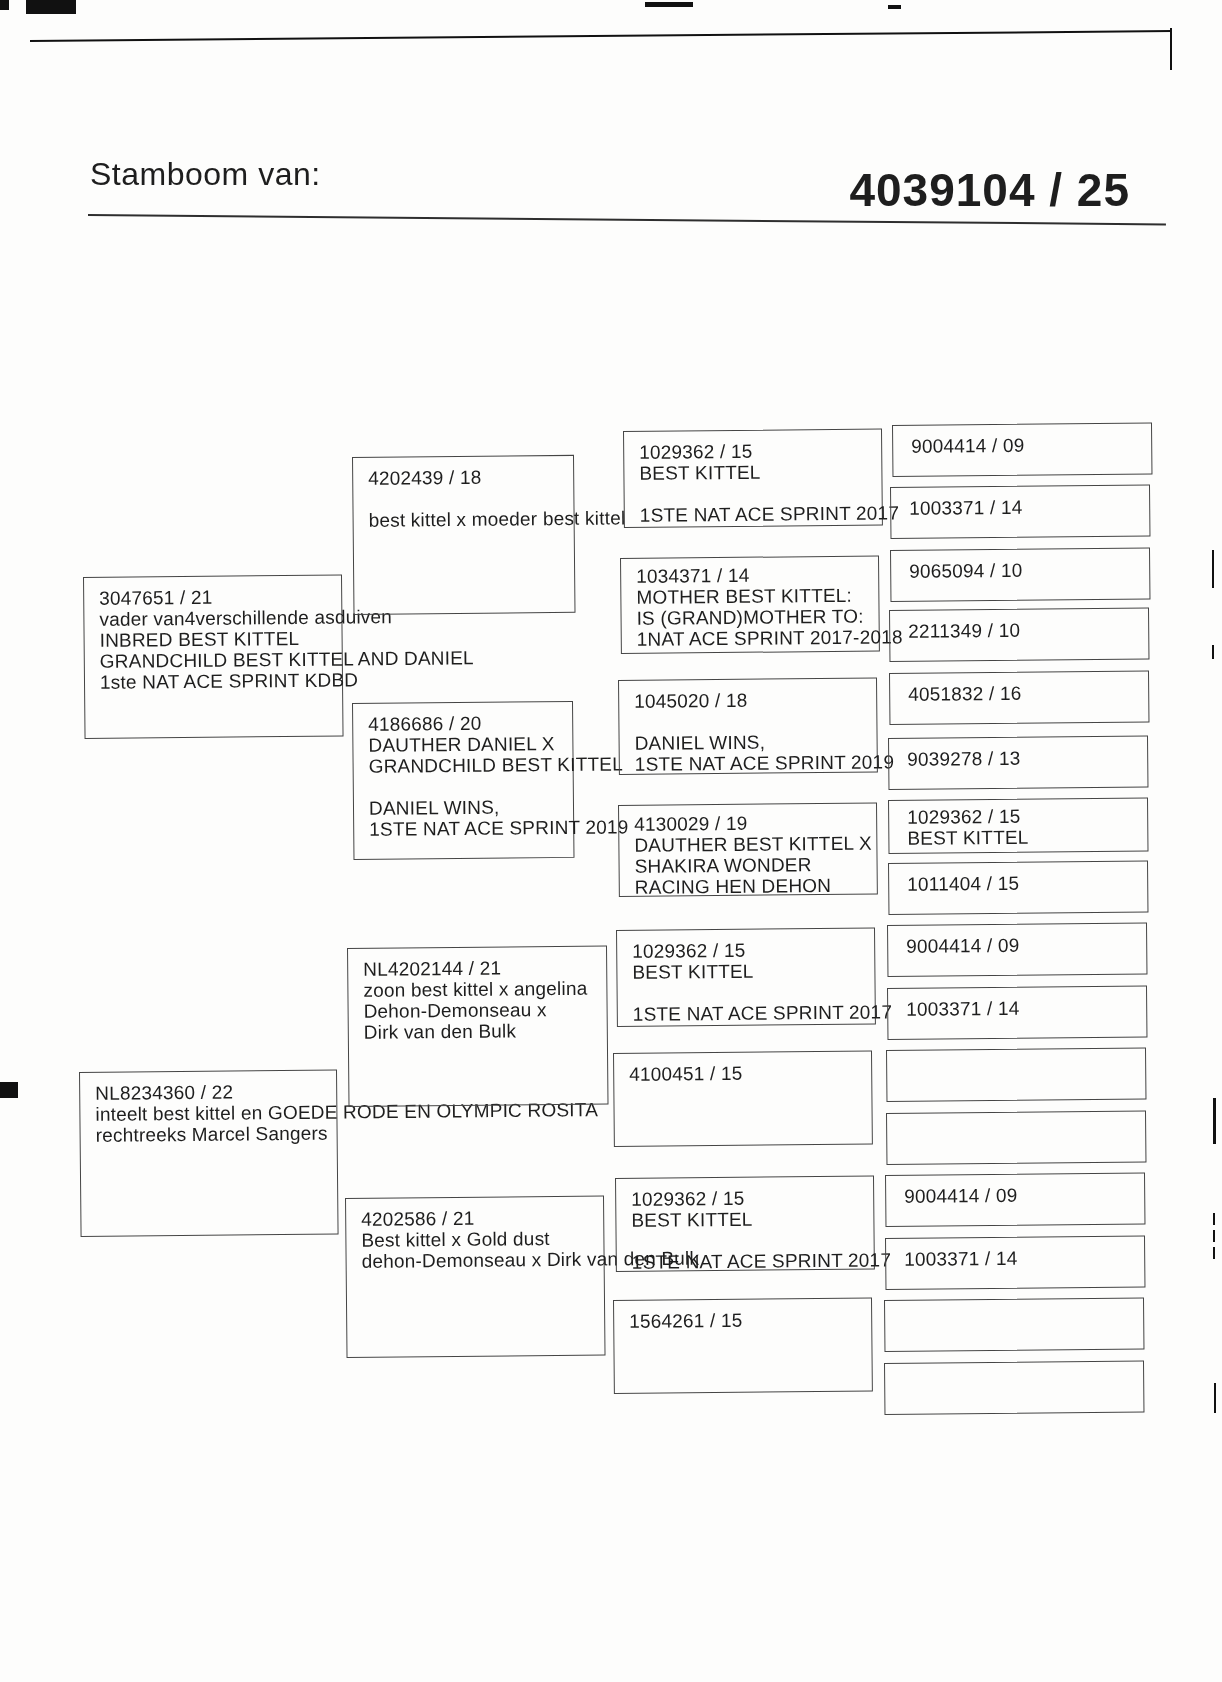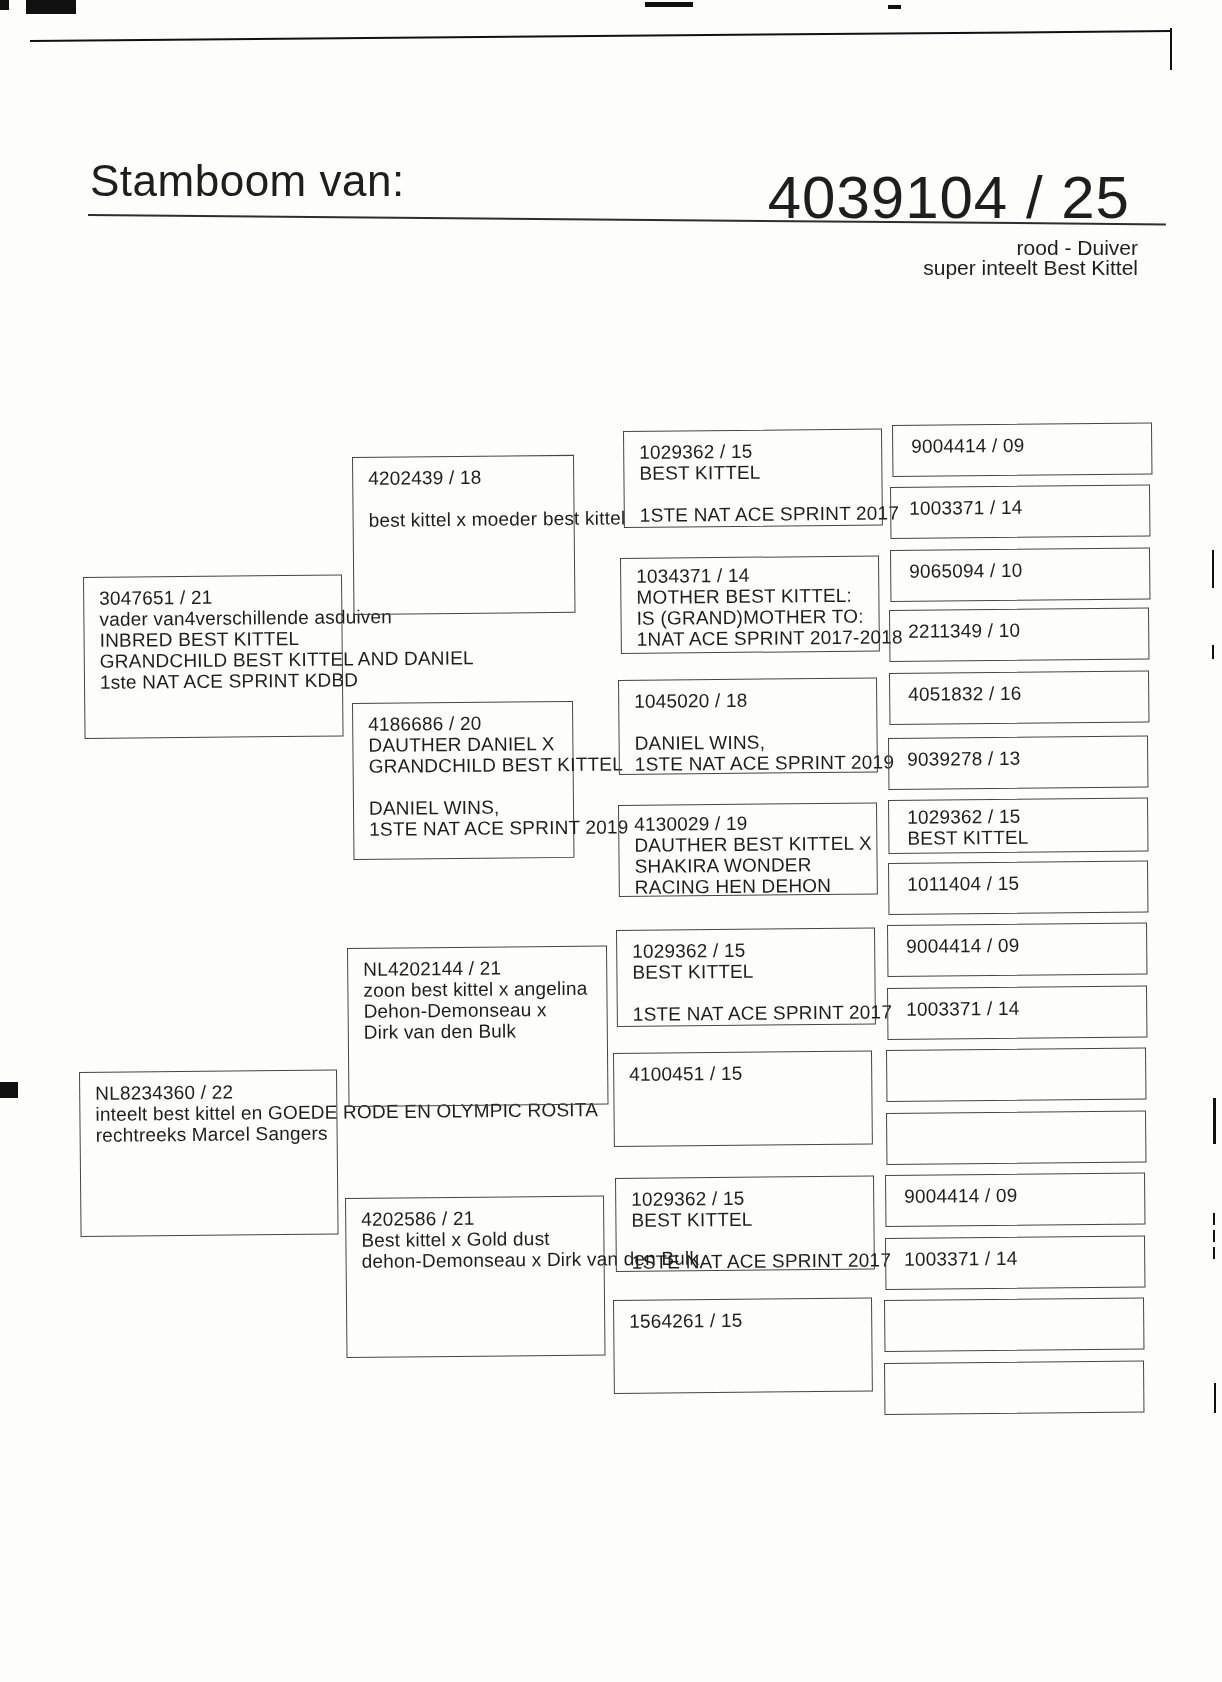--- a/index.html
+++ b/index.html
@@ -4,22 +4,22 @@
 <style>
   html,body { margin:0; padding:0; background:#e9e9e7; }
   #sheet {
     position:relative; width:1222px; height:1682px;
     background:#fdfdfc; overflow:hidden;
     font-family:"Liberation Sans", sans-serif;
     color:#1e1e1e;
   }
   .abs { position:absolute; }
   
-  .title { font-size:44px; letter-spacing:0.5px; }
-  .ring  { font-size:60px; font-weight:normal; text-align:right; letter-spacing:1px; }
+  .title { font-size:32px; letter-spacing:0.5px; }
+  .ring  { font-size:46px; font-weight:bold; text-align:right; letter-spacing:1px; }
   .owner { font-size:21px; line-height:20px; }
   .bird  { font-size:21px; line-height:20px; text-align:right; }
   .rule  { height:2px; background:#2e2e2e; transform-origin:left center; }
   
   .pbox {
     position:absolute;
     border:1.5px solid #454545;
     background:transparent;
     transform:rotate(-0.55deg);
     transform-origin:left top;
@@ -53,24 +53,20 @@
   <div class="art" style="left:1213px;top:1213px;width:2px;height:12px"></div>
   <div class="art" style="left:1213px;top:1230px;width:2px;height:12px"></div>
   <div class="art" style="left:1213px;top:1247px;width:2px;height:12px"></div>
   <div class="art" style="left:1214px;top:1383px;width:2px;height:30px"></div>
 
   <div class="abs title" style="left:90px;top:156px">Stamboom van:</div>
   <div class="abs ring" style="left:760px;top:163px;width:370px">4039104 / 25</div>
   <div class="abs rule" style="left:88px;top:214px;width:1078px;transform:rotate(0.5deg)"></div>
 
 
-  <div class="abs bird" style="left:800px;top:238px;width:338px">
-    <div>rood - Duiver</div>
-    <div>super inteelt Best Kittel</div>
-  </div>
 
   <div class="pbox" style="left:83px;top:577px;width:257px;height:160px">
     <div class="ptext">3047651 / 21
 vader van4verschillende asduiven
 INBRED BEST KITTEL
 GRANDCHILD BEST KITTEL AND DANIEL
 1ste NAT ACE SPRINT KDBD</div>
   </div>
   <div class="pbox" style="left:79px;top:1072px;width:256px;height:163px">
     <div class="ptext">NL8234360 / 22

